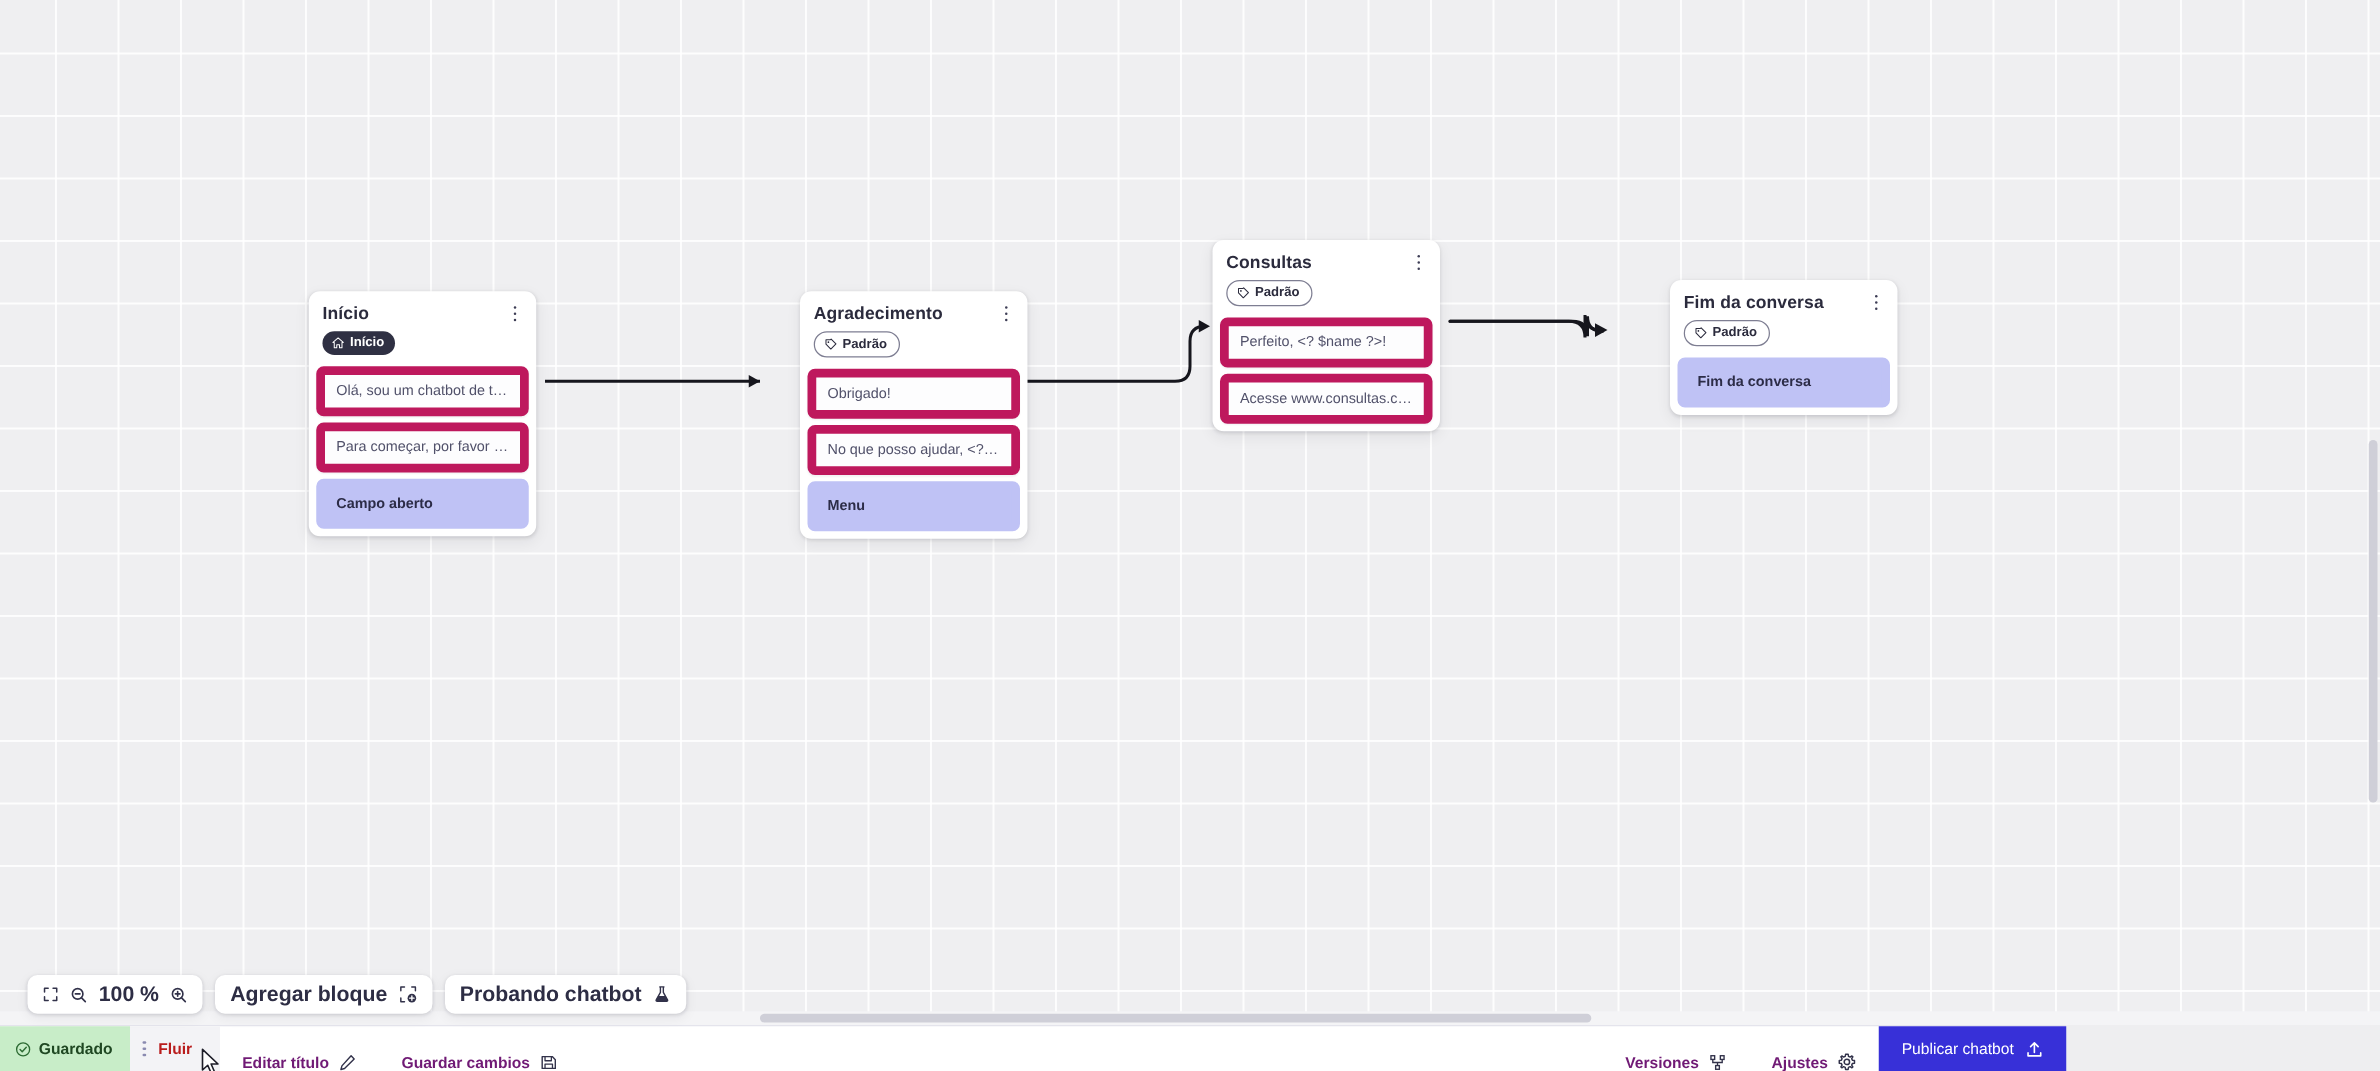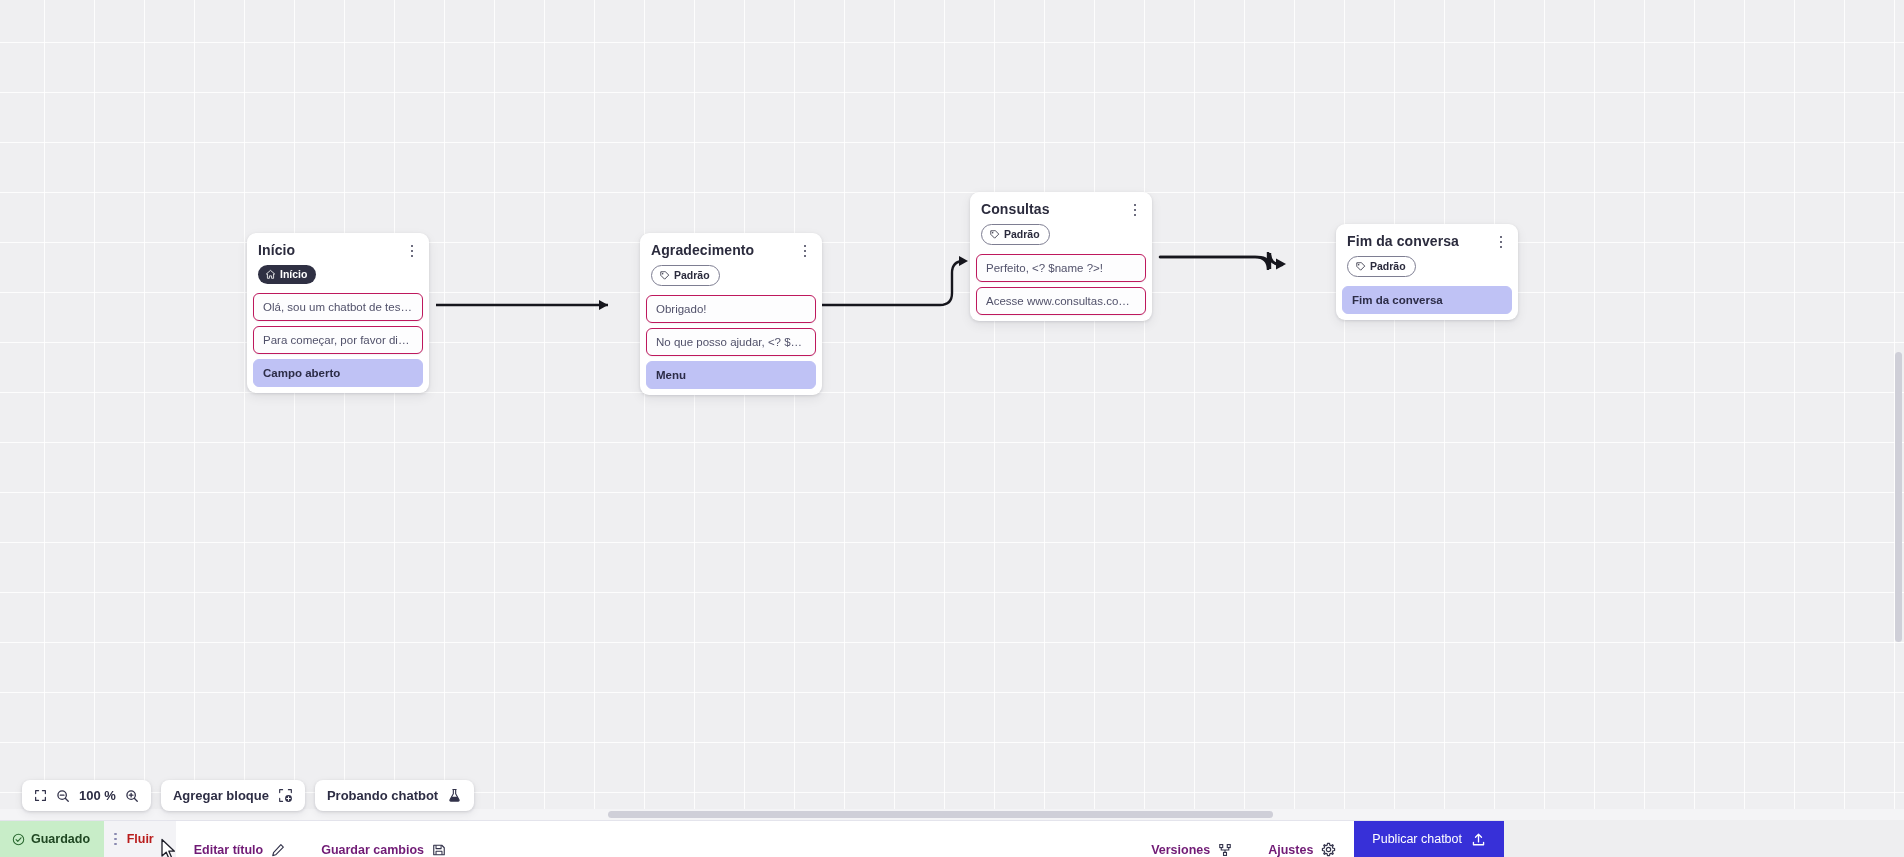--- a/index.html
+++ b/index.html
@@ -65,21 +65,21 @@
     white-space: nowrap;
     text-align: right;
   }
   .badge.dark { background: #2f3043; color: #ffffff; }
   .badge.outline { background: #ffffff; color: #2b2b3d; border: 1px solid #7e7e92; }
   .badge svg { display: block; }
 
   .node-body { padding: 0 6px; display: flex; flex-direction: column; gap: 5px; }
   .msg {
     background: #fdfdfe;
-    border: 1px solid #be185d;
+    border: 7px solid #be185d;
     border-radius: 6px;
     padding: 6px 9px;
     font-size: 11.5px;
     color: #51516a;
     line-height: 14px;
     white-space: nowrap;
     overflow: hidden;
     text-overflow: ellipsis;
     box-shadow: 0 1px 1.5px rgba(23,23,40,0.05);
   }
@@ -101,27 +101,27 @@
     display: flex; align-items: center; gap: 9px;
     background: #ffffff;
     border-radius: 8px;
     box-shadow: 0 1px 3px rgba(23,23,40,0.14), 0 3px 10px rgba(23,23,40,0.07);
     padding: 8px 12px;
     height: 31px;
     font-size: 12px;
     color: #32324a;
     font-weight: 600;
   }
-  .fb-group .lbl { font-size: 13px; color: #2d2d44; font-weight: 600; white-space: nowrap; }
+  .fb-group .lbl { font-size: 17px; color: #2d2d44; font-weight: 600; white-space: nowrap; }
   .fb-icon { display: inline-flex; align-items: center; justify-content: center; cursor: pointer; }
 
   
   .statusbar {
     position: absolute; left: 0; bottom: 0;
-    width: 1504px; height: 37px;
+    width: 1653px; height: 37px;
     background: #ffffff;
     border-top: 1px solid #e4e4ec;
     display: flex; align-items: stretch;
     font-size: 12.5px;
   }
   .saved-chip {
     display: flex; align-items: center; gap: 6px;
     background: #c8edc8; color: #1f4722;
     padding: 0 14px 0 12px;
     font-weight: 600;

